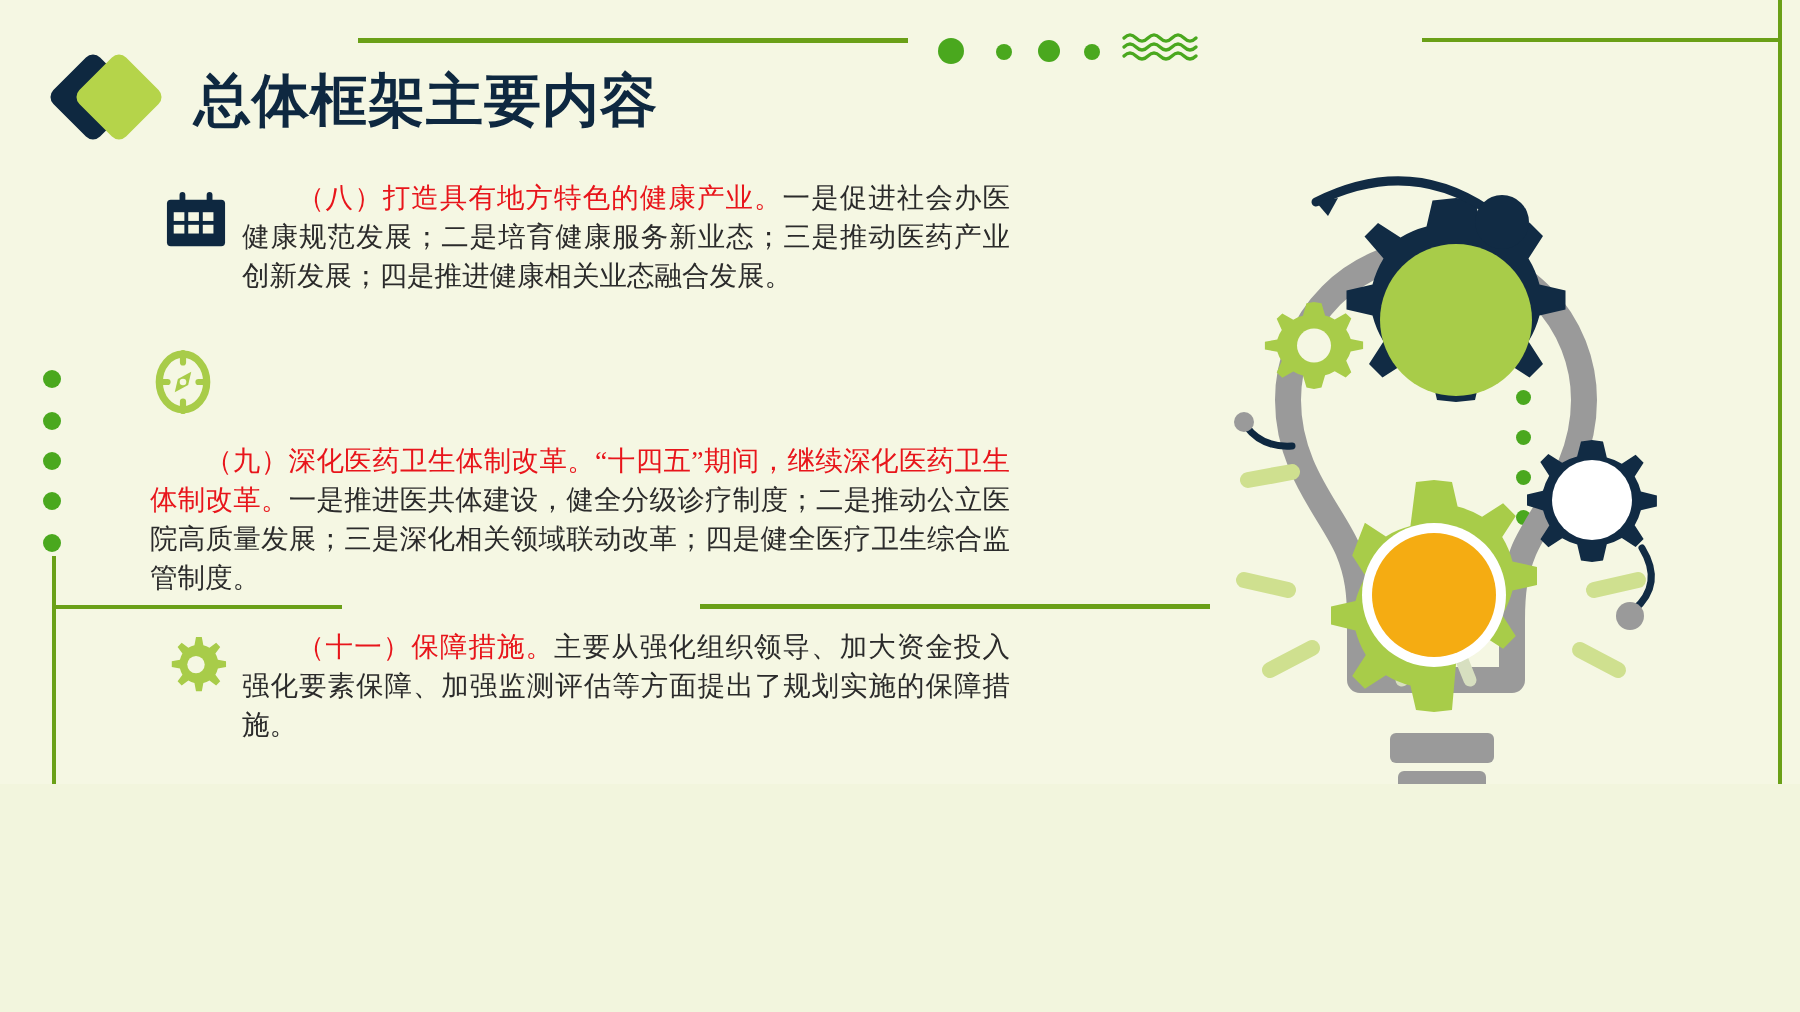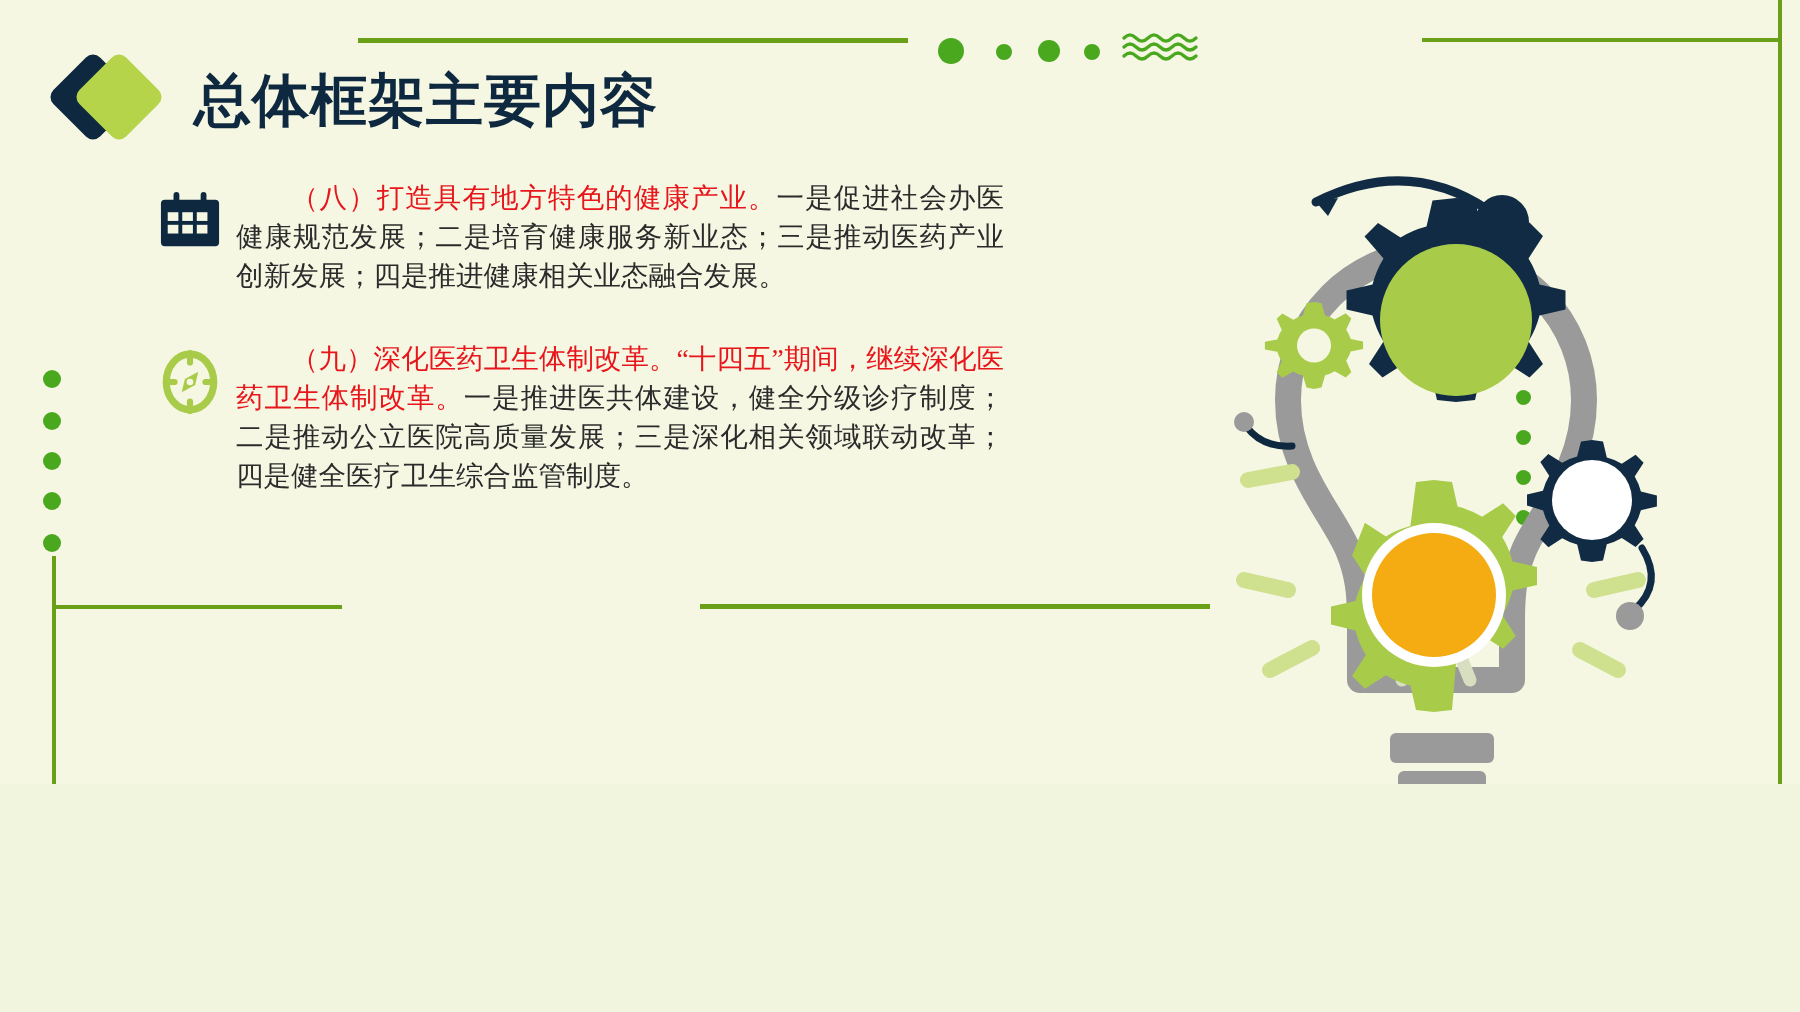--- a/index.html
+++ b/index.html
@@ -69,21 +69,21 @@
     font-size: 57px;
     color: #0e2840;
     letter-spacing: 1px;
     white-space: nowrap;
     line-height: 1;
   }
 
   
   .content {
     position: absolute;
-    left: 144px; top: 178px;
+    left: 150px; top: 178px;
     width: 860px;
   }
   .item {
     display: flex;
     align-items: flex-start;
     margin-bottom: 30px;
   }
   .item-icon {
     flex: 0 0 92px;
     height: 72px;
@@ -100,21 +100,21 @@
     text-indent: 2em;
   }
   .item-text .hl {
     color: #e8151b;
     font-weight: 400;
   }
   .item-text .body { color: #2b2b2b; }
 
   
   .item.g1 { margin-bottom: 44px; }
-  .item.g2 { margin-bottom: 30px; }
+  .item.g2 { margin-bottom: 30px; flex-direction: column; }
   .item.g3 { margin-bottom: 42px; }
 
   
   .illustration {
     position: absolute;
     right: 40px; top: 150px;
     width: 620px; height: 720px;
   }
 </style>
 </head>
@@ -209,20 +209,33 @@
           <path d="M40 22 L27 29 L24 42 L37 35 Z" fill="#a8cc49"></path>
           <circle cx="32" cy="32" r="3.2" fill="#f5f7e3"></circle>
         </svg>
       </div>
       <div class="item-text">
         <span class="hl">（九）深化医药卫生体制改革。“十四五”期间，继续深化医药卫生体制改革。</span><span class="body">一是推进医共体建设，健全分级诊疗制度；二是推动公立医院高质量发展；三是深化相关领域联动改革；四是健全医疗卫生综合监管制度。</span>
       </div>
     </div>
 
 
+    <div class="item">
+      <div class="item-icon">
+        <svg width="62" height="62" viewBox="0 0 64 64">
+          <g fill="#a8cc49">
+            <path d="M32 0 l6 0 1.6 8.4 a24 24 0 0 1 6.3 2.6 l6.9-5 4.2 4.2 -5 6.9 a24 24 0 0 1 2.6 6.3 l8.4 1.6 0 6 -8.4 1.6 a24 24 0 0 1-2.6 6.3 l5 6.9 -4.2 4.2 -6.9-5 a24 24 0 0 1-6.3 2.6 L38 56 l-6 0 -1.6-8.4 a24 24 0 0 1-6.3-2.6 l-6.9 5 -4.2-4.2 5-6.9 a24 24 0 0 1-2.6-6.3 L7 31 l0-6 8.4-1.6 a24 24 0 0 1 2.6-6.3 l-5-6.9 4.2-4.2 6.9 5 a24 24 0 0 1 6.3-2.6 Z"></path>
+          </g>
+          <circle cx="32" cy="28.5" r="9" fill="#f5f7e3"></circle>
+        </svg>
+      </div>
+      <div class="item-text">
+        <span class="hl">（十一）保障措施。</span><span class="body">主要从强化组织领导、加大资金投入强化要素保障、加强监测评估等方面提出了规划实施的保障措施。</span>
+      </div>
+    </div>
 
   </div>
 
   <div class="illustration">
     <svg width="620" height="760" viewBox="0 0 620 760">
 
       <rect x="0" y="655" width="560" height="22" fill="#9a9a9a"></rect>
 
       <path d="M148 250
                a148 148 0 0 1 296 0

